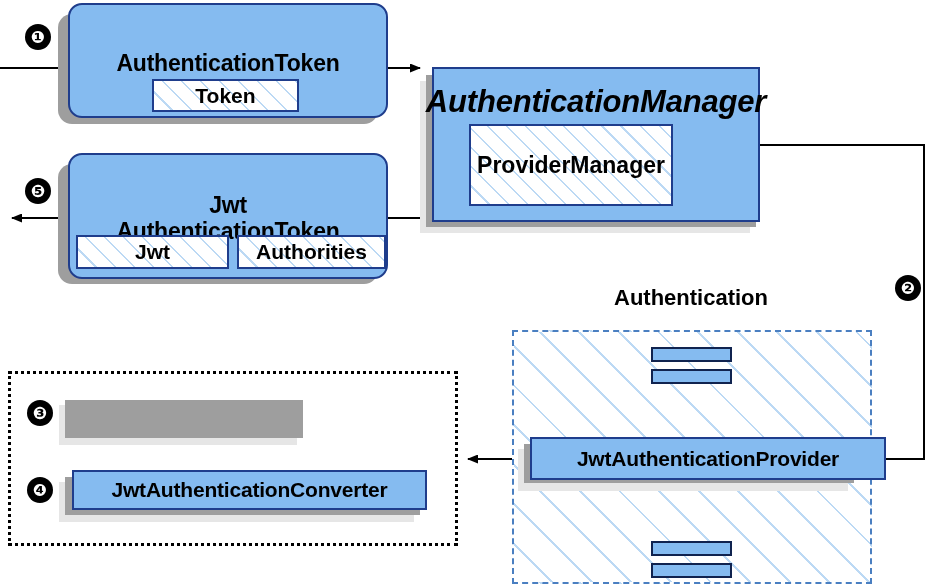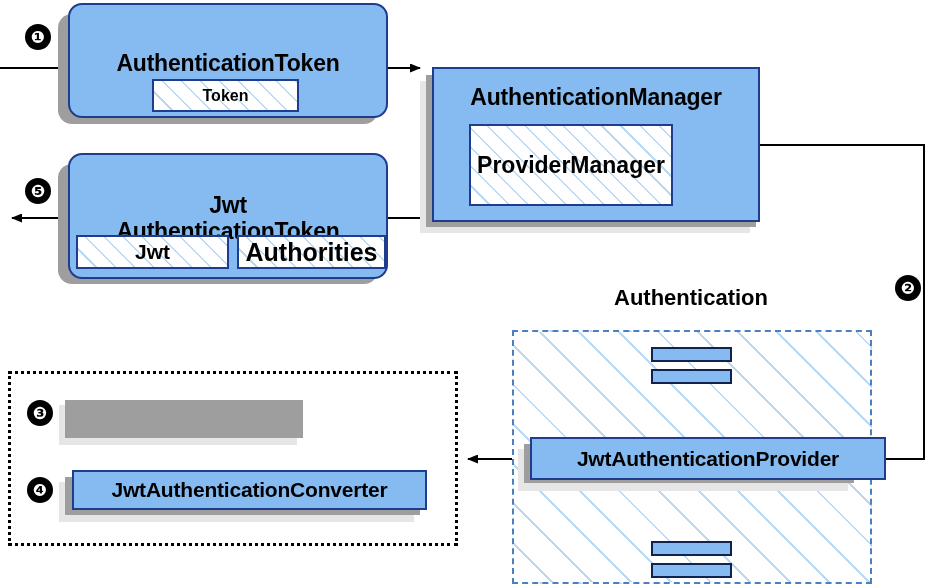--- a/index.html
+++ b/index.html
@@ -185,44 +185,44 @@
   <div class="node" style="left:530px; top:437px; width:356px; height:43px;">
     <div class="node-title" style="font-size:21px;">JwtAuthenticationProvider</div>
   </div>
 
   <div class="shadow-dark rounded" style="left:58px; top:14px; width:320px; height:110px;"></div>
   <div class="node rounded" style="left:68px; top:3px; width:320px; height:115px; padding-top:6px;">
     <div class="node-title" style="font-size:23px;">
       <div>AuthenticationToken</div>
     </div>
   </div>
-  <div class="hatch-box" style="left:152px; top:79px; width:147px; height:33px; font-size:16px;">
+  <div class="hatch-box" style="left:152px; top:79px; width:147px; height:33px; font-size:21px;">
     <span>Token</span>
   </div>
 
   <div class="shadow-light" style="left:420px; top:81px; width:330px; height:152px;"></div>
   <div class="shadow-dark" style="left:426px; top:75px; width:330px; height:152px;"></div>
   <div class="node" style="left:432px; top:67px; width:328px; height:155px; justify-content:flex-start; padding-top:16px;">
-    <div class="node-title" style="font-size:23px;">AuthenticationManager</div>
+    <div class="node-title" style="font-size:31px;font-style:italic;">AuthenticationManager</div>
   </div>
   <div class="hatch-box" style="left:469px; top:124px; width:204px; height:82px; font-size:23px;">
     <span>ProviderManager</span>
   </div>
 
   <div class="shadow-dark rounded" style="left:58px; top:164px; width:320px; height:120px;"></div>
   <div class="node rounded" style="left:68px; top:153px; width:320px; height:126px; padding-top:6px;">
     <div class="node-title" style="font-size:23px;">
       <div>Jwt</div>
       <div>AuthenticationToken</div>
     </div>
   </div>
   <div class="hatch-box" style="left:76px; top:235px; width:153px; height:34px; font-size:21px;">
     <span>Jwt</span>
   </div>
-  <div class="hatch-box" style="left:237px; top:235px; width:149px; height:34px; font-size:25px;">
+  <div class="hatch-box" style="left:237px; top:235px; width:149px; height:34px; font-size:21px;">
     <span>Authorities</span>
   </div>
 
   <div class="dotted-region" style="left:8px; top:371px; width:450px; height:175px;"></div>
 
   <div class="shadow-light" style="left:59px; top:405px; width:238px; height:40px;"></div>
   <div class="shadow-dark" style="left:65px; top:400px; width:238px; height:38px;"></div>
 
   <div class="shadow-light" style="left:59px; top:482px; width:355px; height:40px;"></div>
   <div class="shadow-dark" style="left:65px; top:477px; width:355px; height:38px;"></div>

